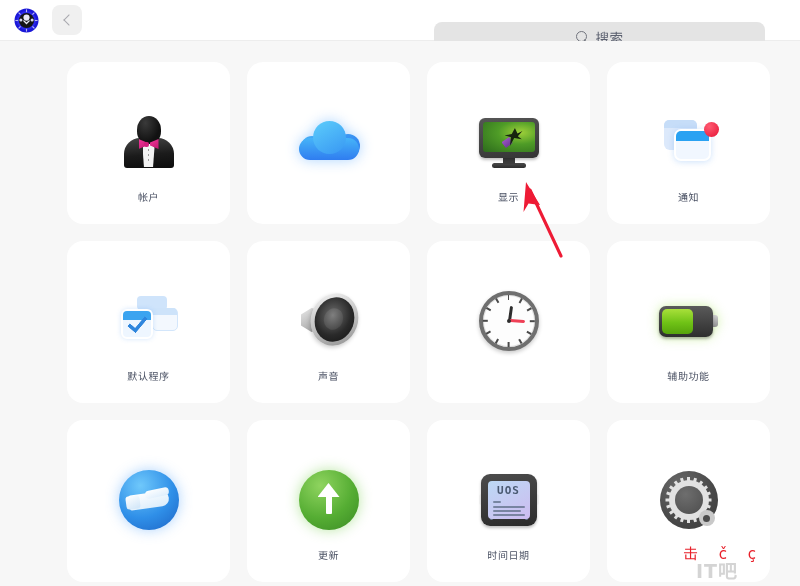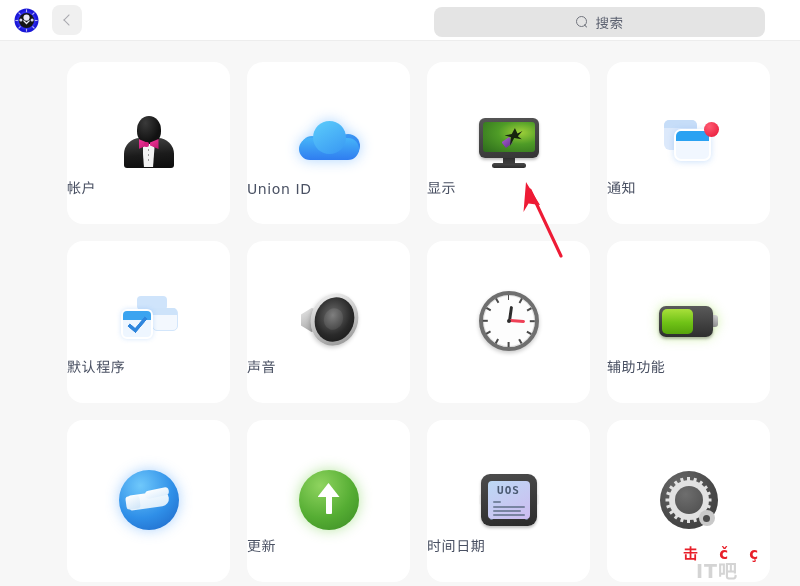--- a/index.html
+++ b/index.html
@@ -55,21 +55,21 @@
     height: 8px;
     border-left: 1.4px solid #a8a8ae;
     border-bottom: 1.4px solid #a8a8ae;
     transform: rotate(45deg);
     margin-left: 3px;
   }
 
   .search-box {
     position: absolute;
     left: 434px;
-    top: 7px;
+    top: 22px;
     width: 331px;
     height: 30px;
     background: #e4e4e4;
     border-radius: 8px;
     display: flex;
     align-items: center;
     justify-content: center;
     gap: 7px;
     cursor: text;
   }
@@ -138,23 +138,24 @@
 
   .icon-slot {
     width: 64px;
     height: 64px;
     margin-top: 48px;
     position: relative;
   }
 
   .card-label {
     position: absolute;
-    bottom: 27px;
+    bottom: 20px;
     left: 0; right: 0;
-    font-size: 14px;
+    text-align: center;
+    font-size: 10px;
     color: #4a5163;
     letter-spacing: .6px;
     font-family: "DejaVu Sans", "Liberation Sans", sans-serif;
   }
 
   
 
   
   .ic-account .head {
     position: absolute;
@@ -668,21 +669,21 @@
     top: 540px;
     z-index: 45;
     pointer-events: none;
     font-family: "DejaVu Sans", sans-serif;
   }
   .wm-red {
     position: absolute;
     left: 20px; top: 2px;
     font-size: 15px;
     color: #e8202a;
-    font-weight: bold;
+    font-weight: normal;
     letter-spacing: 8px;
     white-space: nowrap;
   }
   .wm-gray {
     position: absolute;
     left: 33px; top: 16px;
     font-size: 19px;
     font-weight: bold;
     color: rgba(205,205,205,.85);
     letter-spacing: 1px;
@@ -741,21 +742,20 @@
       <div class="card-label">帐户</div>
     </div>
 
     <div class="card">
       <div class="icon-slot ic-cloud">
         <span class="c3"></span>
           <span class="c4"></span>
           <span class="c1"></span>
           <span class="c2"></span>
       </div>
-      <div class="card-label">Union ID</div>
     </div>
 
     <div class="card">
       <div class="icon-slot ic-monitor">
         <span class="foot"></span>
           <span class="neck"></span>
         <span class="bez"></span>
         <span class="scr">
             <span class="purp"></span>
             <span class="bird"></span>

